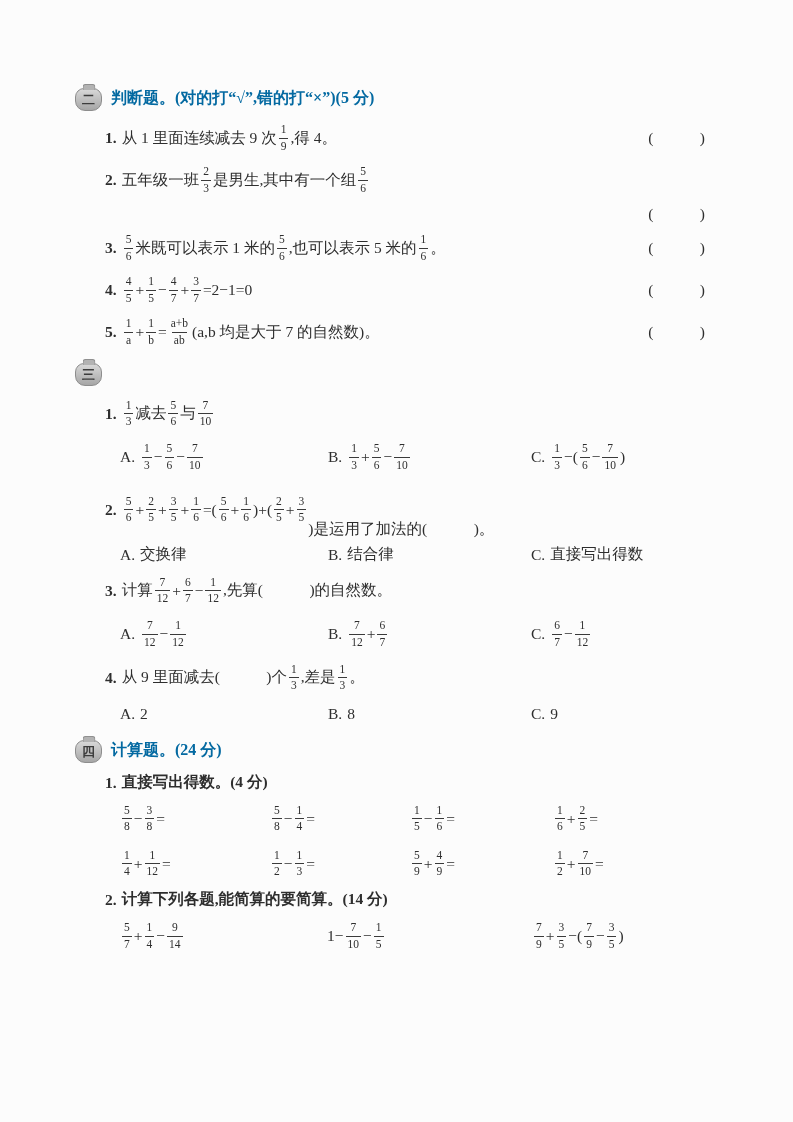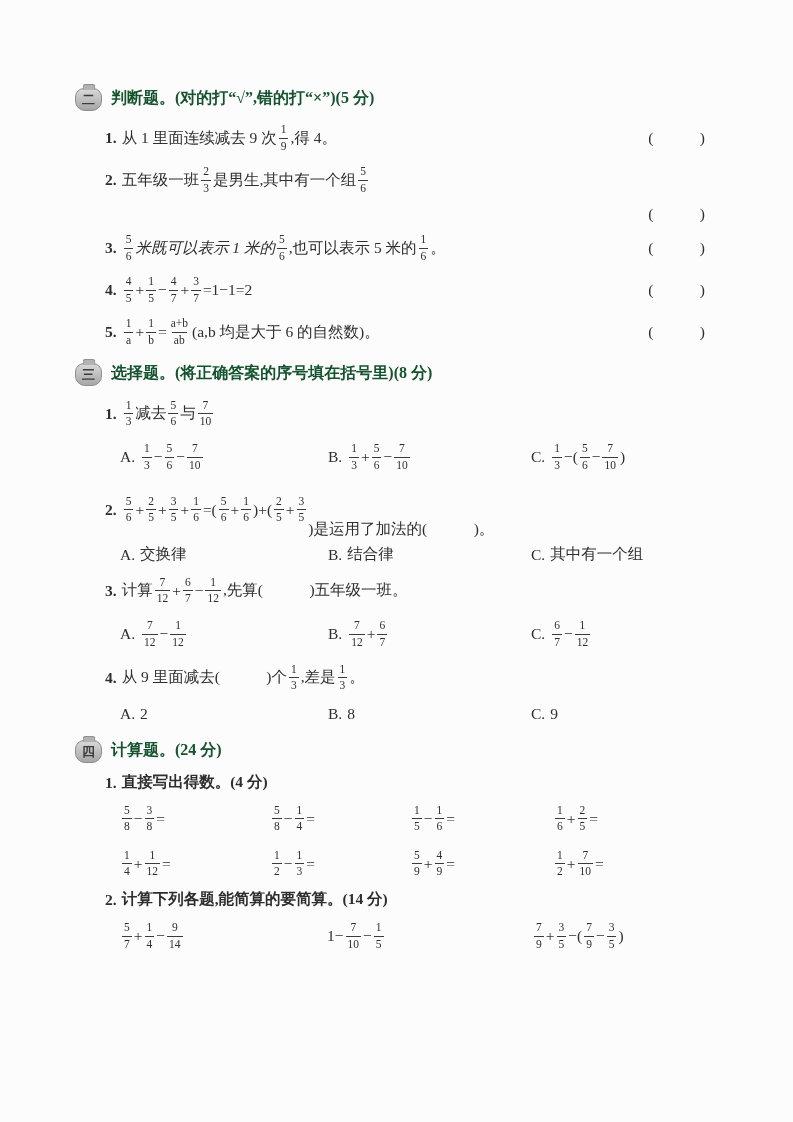--- a/index.html
+++ b/index.html
@@ -16,21 +16,21 @@
     background:linear-gradient(#d9d9d9,#a6a6a6);
     border:1px solid #8d8d8d;border-radius:9px 9px 10px 10px;
     display:flex;align-items:center;justify-content:center;
     font-size:13px;font-weight:bold;color:#3c3c3c;margin-top:2px;
   }
   .badge::before{
     content:"";position:absolute;top:-5px;left:50%;transform:translateX(-50%);
     width:11px;height:5px;background:#b3b3b3;border:1px solid #909090;border-bottom:none;
     border-radius:3px 3px 0 0;
   }
-  .sec-title{font-size:16px;font-weight:bold;color:#14532d;}
+  .sec-title{font-size:16px;font-weight:bold;color:#0369a1;}
   
   .tl{display:flex;align-items:center;flex-wrap:wrap;font-size:15.5px;}
   .frac{
     display:inline-flex;flex-direction:column;align-items:center;text-align:center;
     margin:0 2px;font-size:11.5px;line-height:1;color:#2e2e2e;
   }
   .frac .fnum{padding:0 2px 2px;}
   .frac .fden{border-top:1.3px solid #3a3a3a;padding:2px 2px 0;}
   
   .jitems{margin-left:30px;}
@@ -100,21 +100,21 @@
       <div class="bracket-line">
         <span class="jbracket">(　　　)</span>
       </div>
       <div class="jline">
         <span class="inum">3.</span>
         <span class="jtext">
             <span class="frac">
               <span class="fnum">5</span>
               <span class="fden">6</span>
             </span>
-            <span style="white-space: pre-wrap; font-style: italic;">米既可以表示 1 米的</span>
+            <span style="white-space: pre-wrap;">米既可以表示 1 米的</span>
             <span class="frac">
               <span class="fnum">5</span>
               <span class="fden">6</span>
             </span>
             <span style="white-space: pre-wrap;">,也可以表示 5 米的</span>
             <span class="frac">
               <span class="fnum">1</span>
               <span class="fden">6</span>
             </span>
             <span style="white-space: pre-wrap;">。</span>
@@ -136,52 +136,51 @@
             <span style="white-space: pre-wrap;">−</span>
             <span class="frac">
               <span class="fnum">4</span>
               <span class="fden">7</span>
             </span>
             <span style="white-space: pre-wrap;">+</span>
             <span class="frac">
               <span class="fnum">3</span>
               <span class="fden">7</span>
             </span>
-            <span style="white-space: pre-wrap;">=1−1=2</span>
+            <span style="white-space: pre-wrap;">=2−1=0</span>
           </span>
         <span class="jbracket">(　　　)</span>
       </div>
       <div class="jline">
         <span class="inum">5.</span>
         <span class="jtext">
             <span class="frac">
               <span class="fnum">1</span>
               <span class="fden">a</span>
             </span>
             <span style="white-space: pre-wrap;">+</span>
             <span class="frac">
               <span class="fnum">1</span>
               <span class="fden">b</span>
             </span>
             <span style="white-space: pre-wrap;">=</span>
             <span class="frac">
               <span class="fnum">a+b</span>
               <span class="fden">ab</span>
             </span>
-            <span style="white-space: pre-wrap;">(a,b 均是大于 6 的自然数)。</span>
+            <span style="white-space: pre-wrap;">(a,b 均是大于 7 的自然数)。</span>
           </span>
         <span class="jbracket">(　　　)</span>
       </div>
     </div>
   </div>
 
   <div class="section choice">
     <div class="sec-head">
       <span class="badge">三</span>
-      <span class="sec-title">选择题。(将正确答案的序号填在括号里)(8 分)</span>
     </div>
 
     <div class="qline">
       <span class="inum">1.</span>
       <span class="tl">
           <span class="frac">
             <span class="fnum">1</span>
             <span class="fden">3</span>
           </span>
           <span style="white-space: pre-wrap;">减去</span>
@@ -311,21 +310,21 @@
       </div>
       <div class="opt">
         <span class="opt-label">B.</span>
         <span class="tl">
             <span style="white-space: pre-wrap;">结合律</span>
           </span>
       </div>
       <div class="opt">
         <span class="opt-label">C.</span>
         <span class="tl">
-            <span style="white-space: pre-wrap;">其中有一个组</span>
+            <span style="white-space: pre-wrap;">直接写出得数</span>
           </span>
       </div>
     </div>
 
     <div class="qline">
       <span class="inum">3.</span>
       <span class="tl">
           <span style="white-space: pre-wrap;">计算</span>
           <span class="frac">
             <span class="fnum">7</span>
@@ -334,21 +333,21 @@
           <span style="white-space: pre-wrap;">+</span>
           <span class="frac">
             <span class="fnum">6</span>
             <span class="fden">7</span>
           </span>
           <span style="white-space: pre-wrap;">−</span>
           <span class="frac">
             <span class="fnum">1</span>
             <span class="fden">12</span>
           </span>
-          <span style="white-space: pre-wrap;">,先算(　　　)五年级一班。</span>
+          <span style="white-space: pre-wrap;">,先算(　　　)的自然数。</span>
         </span>
     </div>
     <div class="opt-row">
       <div class="opt">
         <span class="opt-label">A.</span>
         <span class="tl">
             <span class="frac">
               <span class="fnum">7</span>
               <span class="fden">12</span>
             </span>

